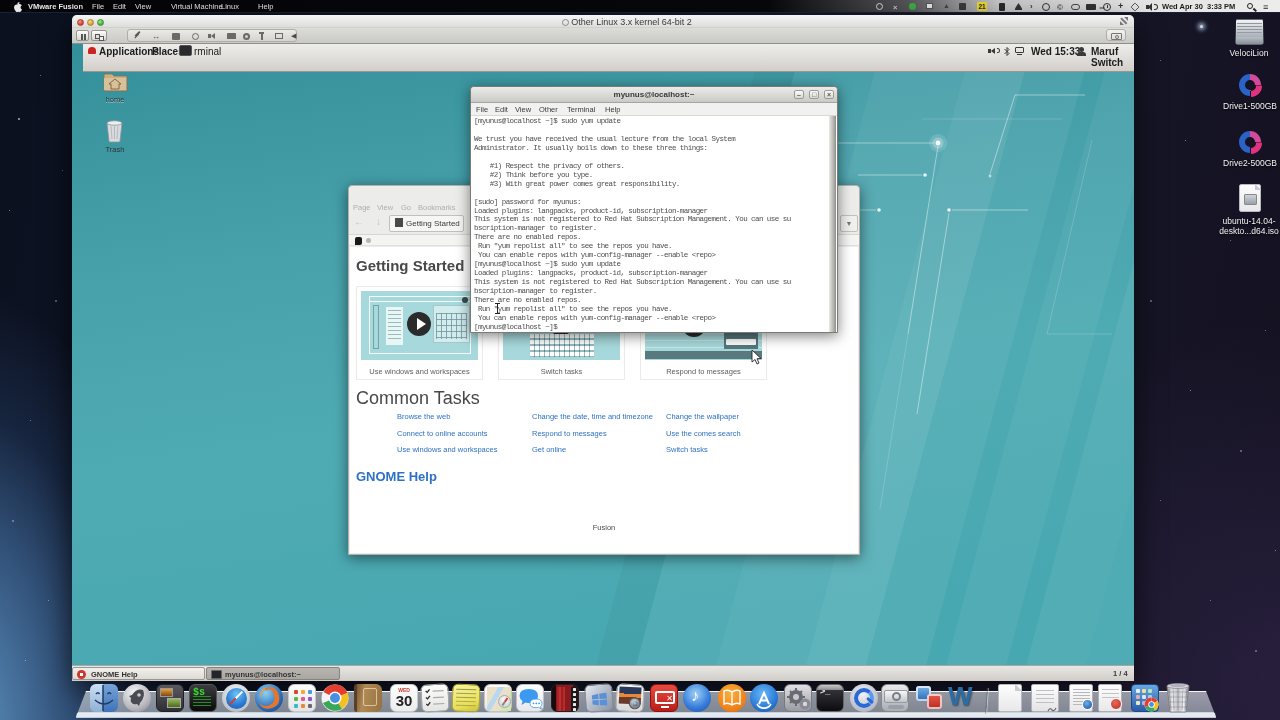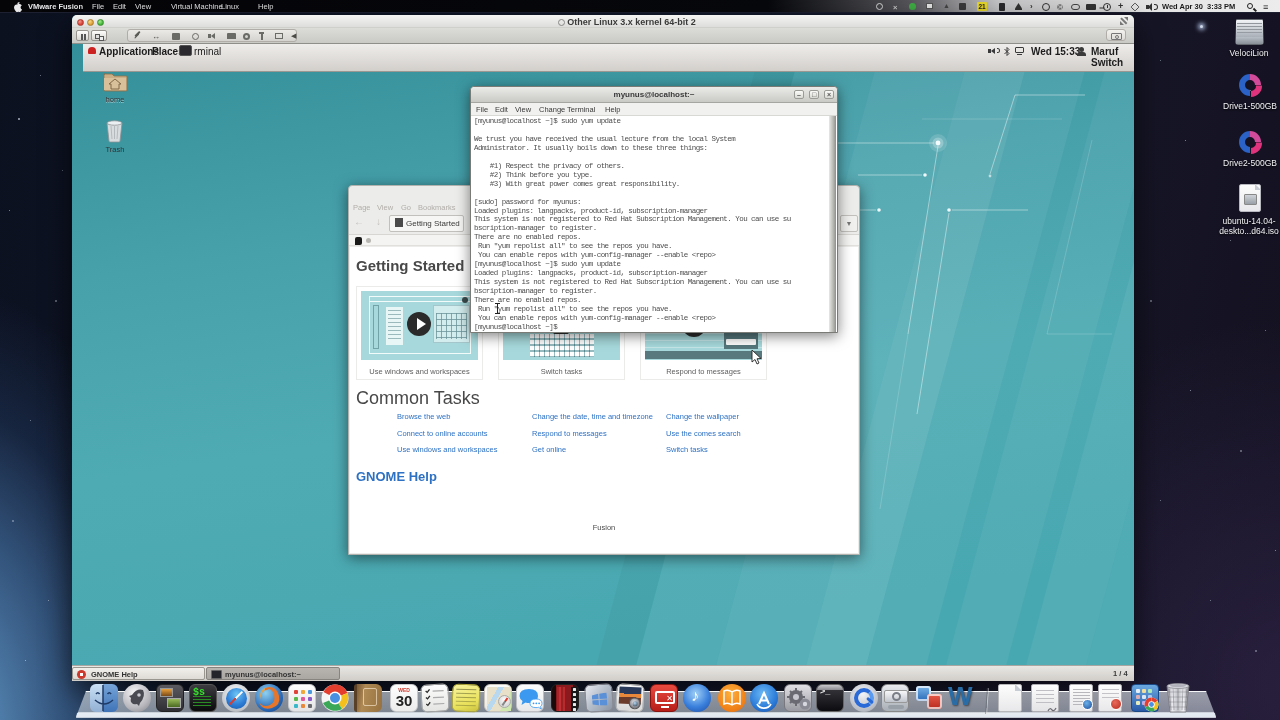--- a/index.html
+++ b/index.html
@@ -141,21 +141,21 @@
 <div class="star" style="left:1160px;top:500px;width:1px;height:1px;opacity:.6"></div>
 <div class="star" style="left:1275px;top:550px;width:1px;height:1px;opacity:.7"></div>
 <div class="star" style="left:1210px;top:600px;width:1px;height:1px;opacity:.6"></div>
 <div class="star" style="left:1255px;top:650px;width:2px;height:2px;opacity:.5"></div>
 <div class="star" style="left:1145px;top:690px;width:1px;height:1px;opacity:.6"></div>
 <div id="vmwin">
   <div id="vmtitle">
     <div class="tl" style="left:5px; background:radial-gradient(circle at 35% 30%, #f09a8e, #dc4539 60%, #b2372c); border:1px solid #ad3a30;"></div>
     <div class="tl" style="left:15px; background:radial-gradient(circle at 35% 30%, #f8d98a, #e0a33c 60%, #b97f26); border:1px solid #ad8030;"></div>
     <div class="tl" style="left:25px; background:radial-gradient(circle at 35% 30%, #a8e890, #47bb3c 60%, #2f8f28); border:1px solid #3f8f35;"></div>
-    <div class="abs" style="left:0; top:2px; width:100%; text-align:center; font-size:9px; font-weight:bold; color:#3a3a3a;padding-left:48px;"><span style="display:inline-block; width:7px; height:7px; border:1.5px solid #888; border-radius:50%; vertical-align:-1px; margin-right:2px;"></span>Other Linux 3.x kernel 64-bit 2</div>
+    <div class="abs" style="left:0; top:2px; width:100%; text-align:center; font-size:9px; font-weight:normal; color:#3a3a3a;padding-left:48px;"><span style="display:inline-block; width:7px; height:7px; border:1.5px solid #888; border-radius:50%; vertical-align:-1px; margin-right:2px;"></span>Other Linux 3.x kernel 64-bit 2</div>
     <div class="abs" style="right:6px; top:2px; width:8px; height:8px;">
         <span class="abs" style="left:0;top:3px;width:8px;height:1.5px;background:#777;transform:rotate(45deg);"></span>
         <span class="abs" style="right:0;top:0;width:0;height:0;border-top:4px solid #777;border-left:4px solid transparent;"></span>
         <span class="abs" style="left:0;bottom:0;width:0;height:0;border-bottom:4px solid #777;border-right:4px solid transparent;"></span>
       </div>
   </div>
   <div id="vmtoolbar">
     <div class="abs" style="left:4px; top:2px; width:13px; height:11px; border:1px solid #97948f; border-radius:2px; background:linear-gradient(#fdfdfb,#d8d6d2); text-align:center;">
         <span class="abs" style="left:3.5px;top:2.5px;width:2px;height:6px;background:#555;"></span>
         <span class="abs" style="left:7px;top:2.5px;width:2px;height:6px;background:#555;"></span>
@@ -329,21 +329,21 @@
     <div id="term" class="gwin">
       <div id="termtitle">myunus@localhost:~
         <div class="wbtn" style="left:323px;">–</div>
         <div class="wbtn" style="left:338px;">□</div>
         <div class="wbtn" style="left:353px;">×</div>
       </div>
       <div id="termmenu">
         <span class="abs" style="left:5px; top:2px;">File</span>
         <span class="abs" style="left:24px; top:2px;">Edit</span>
         <span class="abs" style="left:44px; top:2px;">View</span>
-        <span class="abs" style="left:68px; top:2px;">Change</span>
+        <span class="abs" style="left:68px; top:2px;">Other</span>
         <span class="abs" style="left:96px; top:2px;">Terminal</span>
         <span class="abs" style="left:134px; top:2px;">Help</span>
       </div>
       <div id="termbody">
 <pre>[myunus@localhost ~]$ sudo yum update
 
 We trust you have received the usual lecture from the local System
 Administrator. It usually boils down to these three things:
 
     #1) Respect the privacy of others.

